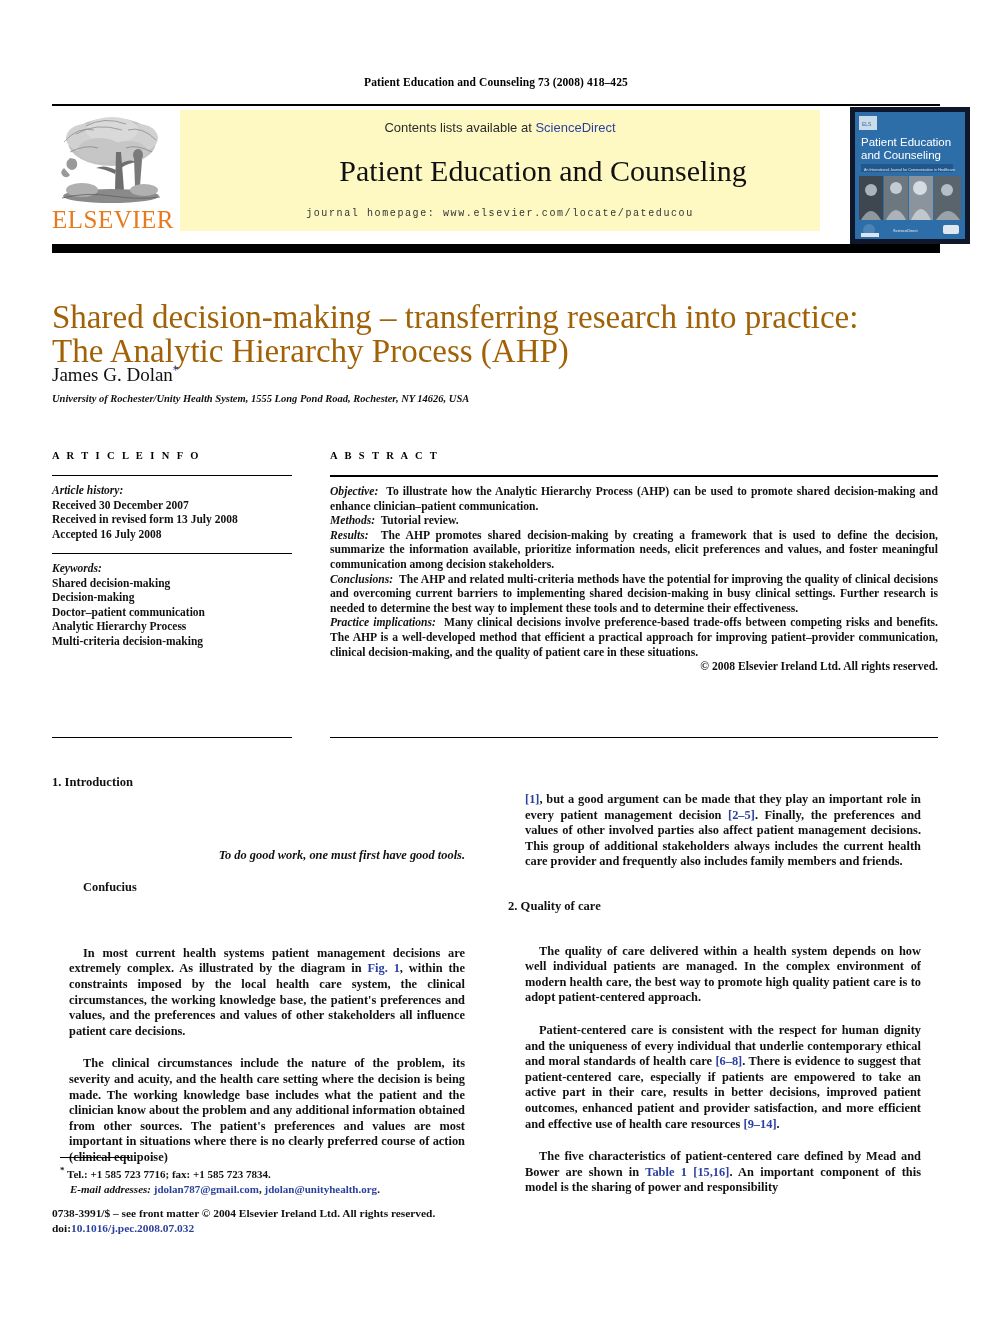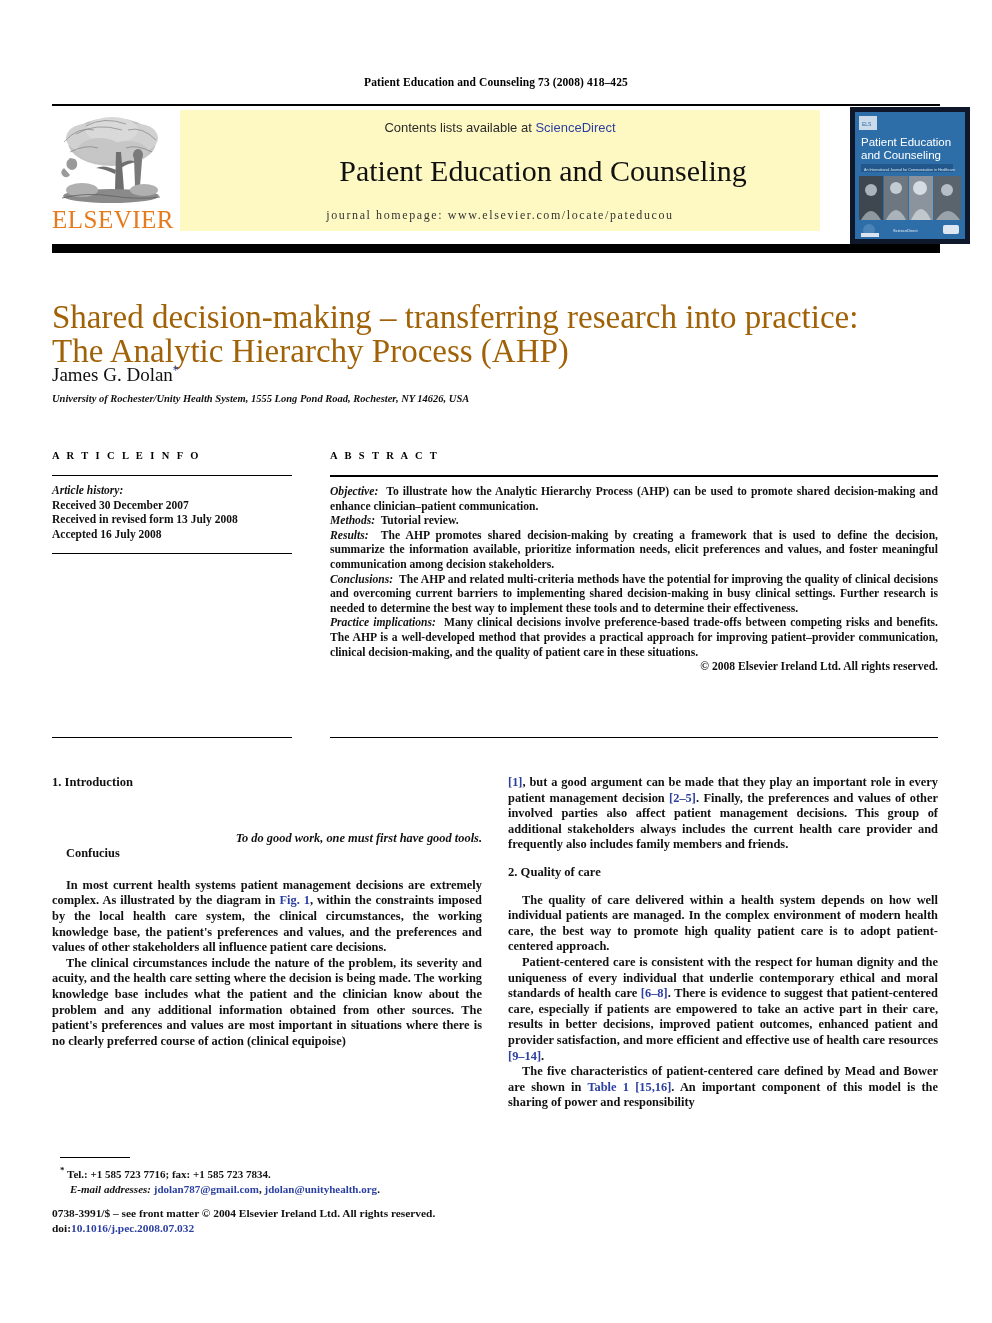--- a/index.html
+++ b/index.html
@@ -90,22 +90,22 @@
     font-family: "Liberation Serif", serif;
     font-size: 30px;
     color: #111;
     padding-left: 43px;
   }
   .sd-homepage {
     position: absolute;
     left: 0; top: 98px;
     width: 640px;
     text-align: center;
-    font-family: Liberation Serif, serif;
-    font-size: 12px;
+    font-family: Liberation Mono, monospace;
+    font-size: 10px;
     letter-spacing: 1.6px;
     color: #333;
   }
   .cover-thumb {
     position: absolute;
     left: 778px; top: 3px;
     width: 110px;
     height: 127px;
     border: 5px solid #0f172a;
     background: #e5e5e5;
@@ -238,21 +238,21 @@
   }
   .body-left { left: 52px; }
   .body-right { left: 508px; }
   .body-col h2 {
     font-size: 12.6px;
     font-weight: bold;
     margin: 0 0 0 0;
     text-align: left;
   }
   .body-col p {
-    margin: 0;
+    margin: 17px;
     text-indent: 14px;
   }
   .body-col p.noindent { text-indent: 0; }
   .quote {
     margin: 0 0 0 22px;
     font-style: italic;
     text-align: right;
   }
   .quote-src {
     margin: 0 0 0 22px;
@@ -402,31 +402,39 @@
   <div class="col-info">
     <div class="sec-head">A R T I C L E   I N F O</div>
     <div class="hr-thin"></div>
     <div class="info-block">
       <div class="it">Article history:</div>
       <div>Received 30 December 2007</div>
       <div>Received in revised form 13 July 2008</div>
       <div>Accepted 16 July 2008</div>
     </div>
     <div class="info-sep"></div>
+    <div class="info-block">
+      <div class="it">Keywords:</div>
+      <div>Shared decision-making</div>
+      <div>Decision-making</div>
+      <div>Doctor–patient communication</div>
+      <div>Analytic Hierarchy Process</div>
+      <div>Multi-criteria decision-making</div>
+    </div>
   </div>
 
   <div class="col-abstract">
     <div class="sec-head">A B S T R A C T</div>
     <div class="hr-thick"></div>
     <div class="abstract-body">
       <p><span class="lab">Objective:</span>&nbsp; <span>To illustrate how the Analytic Hierarchy Process (AHP) can be used to promote shared decision-making and enhance clinician–patient communication.</span></p>
       <p><span class="lab">Methods:</span>&nbsp; <span>Tutorial review.</span></p>
       <p><span class="lab">Results:</span>&nbsp; <span>The AHP promotes shared decision-making by creating a framework that is used to define the decision, summarize the information available, prioritize information needs, elicit preferences and values, and foster meaningful communication among decision stakeholders.</span></p>
       <p><span class="lab">Conclusions:</span>&nbsp; <span>The AHP and related multi-criteria methods have the potential for improving the quality of clinical decisions and overcoming current barriers to implementing shared decision-making in busy clinical settings. Further research is needed to determine the best way to implement these tools and to determine their effectiveness.</span></p>
-      <p><span class="lab">Practice implications:</span>&nbsp; <span>Many clinical decisions involve preference-based trade-offs between competing risks and benefits. The AHP is a well-developed method that provides a practical approach for improving patient–provider communication, clinical decision-making, and the quality of patient care in these situations.</span></p>
+      <p><span class="lab">Practice implications:</span>&nbsp; <span>Many clinical decisions involve preference-based trade-offs between competing risks and benefits. The AHP is a well-developed method that efficient a practical approach for improving patient–provider communication, clinical decision-making, and the quality of patient care in these situations.</span></p>
       <div class="copyright">© 2008 Elsevier Ireland Ltd. All rights reserved.</div>
     </div>
   </div>
 
   <div class="info-rule-bottom"></div>
   <div class="abs-rule-bottom"></div>
 
   <div class="body-col body-left">
     <h2>1. Introduction</h2>
     <div class="spacer-lg"></div>

